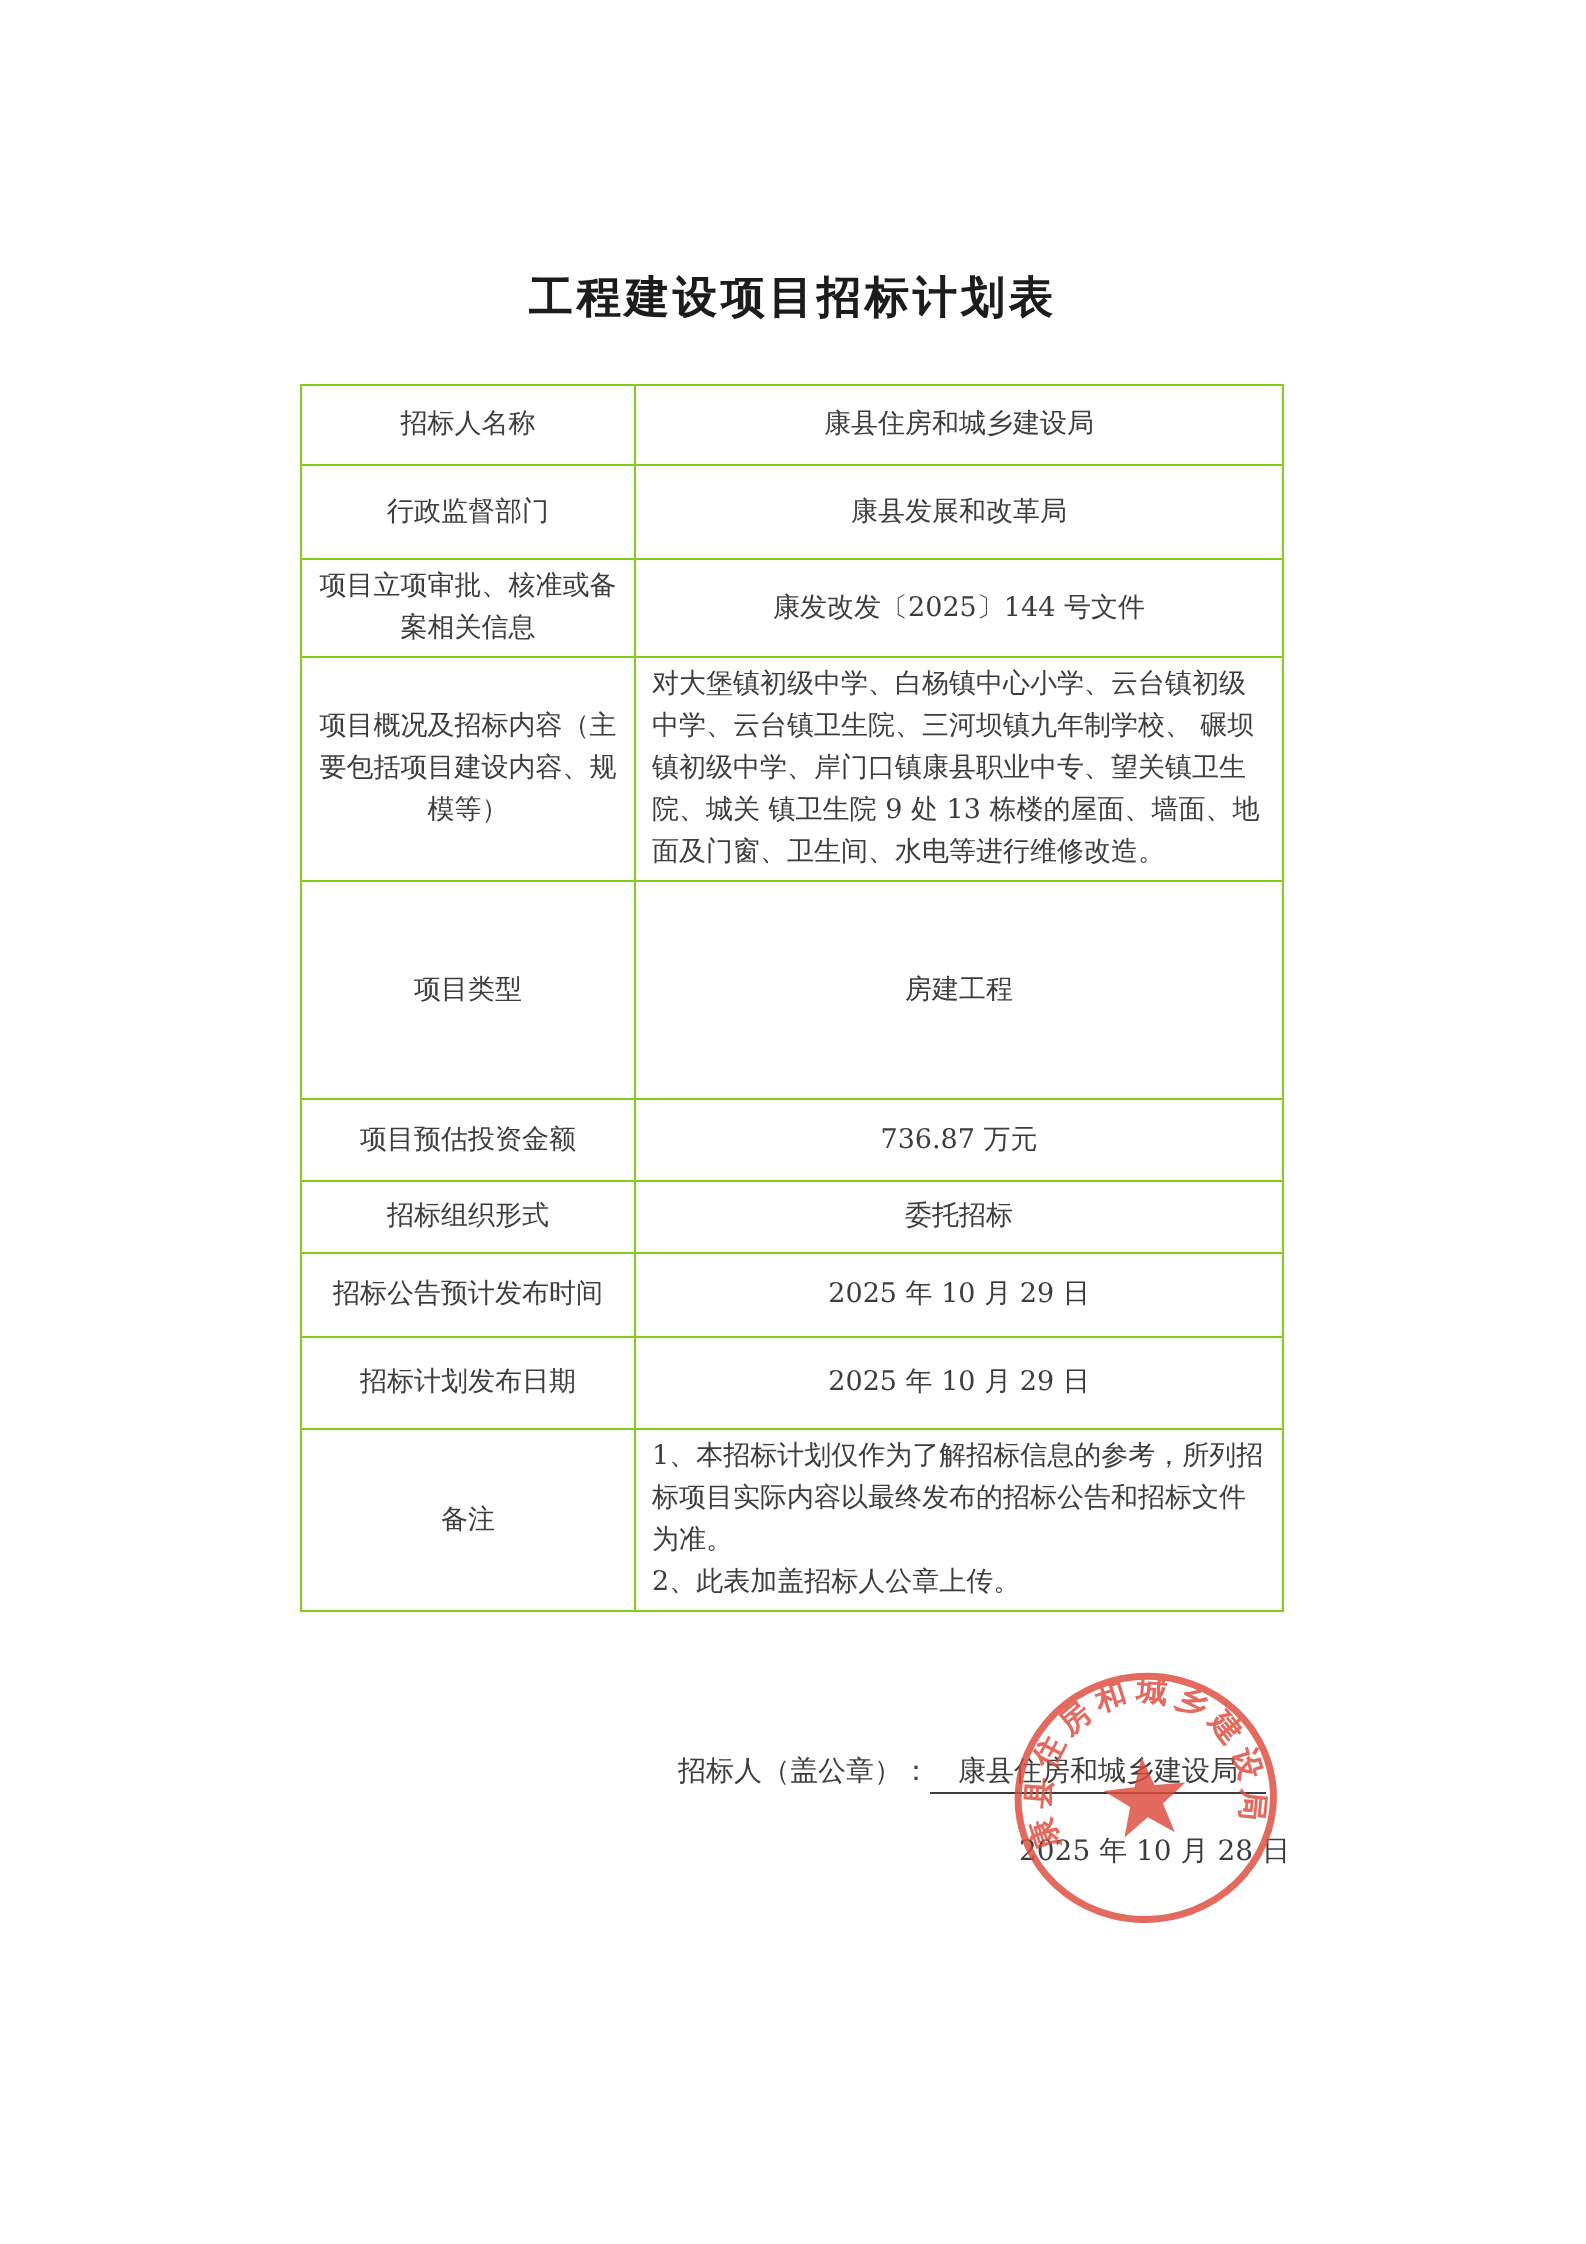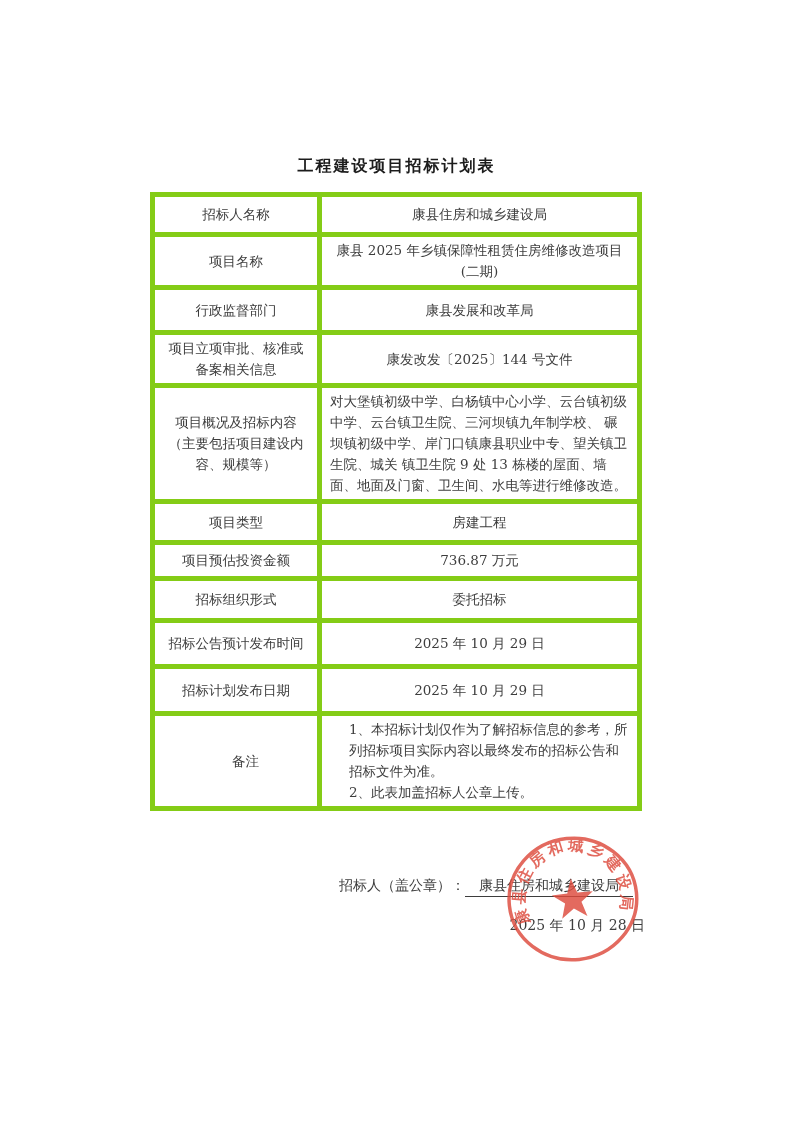--- a/index.html
+++ b/index.html
@@ -10,43 +10,43 @@
     position: relative;
     width: 793px;
     height: 1122px;
     margin: 0 auto;
     background: #ffffff;
     overflow: hidden;
   }
 
   .doc-title {
     position: absolute;
-    top: 156px;
+    top: 134px;
     left: 0;
     width: 793px;
     text-align: center;
     font-family: "DejaVu Sans", "Liberation Sans", sans-serif;
     font-weight: 700;
-    font-size: 16px;
+    font-size: 22px;
     letter-spacing: 2px;
     color: #1c1c1c;
   }
 
   table.plan-table {
     position: absolute;
     top: 192px;
     left: 150px;
     width: 492px;
     border-collapse: collapse;
     table-layout: fixed;
     font-size: 13.5px;
     line-height: 21px;
   }
   .plan-table td {
-    border: 5px solid #84cc16;
+    border: 1px solid #84cc16;
     padding: 3px 8px;
     vertical-align: middle;
   }
   .plan-table td.lbl {
     width: 167px;
     text-align: center;
   }
   .plan-table td.val {
     text-align: center;
   }
@@ -111,24 +111,20 @@
 
   <div class="doc-title">工程建设项目招标计划表</div>
 
   <table class="plan-table">
     <tbody>
       <tr>
         <td class="lbl">招标人名称</td>
         <td class="val">康县住房和城乡建设局</td>
       </tr>
       <tr>
-        <td class="lbl">项目名称</td>
-        <td class="val">康县 2025 年乡镇保障性租赁住房维修改造项目(二期)</td>
-      </tr>
-      <tr>
         <td class="lbl">行政监督部门</td>
         <td class="val">康县发展和改革局</td>
       </tr>
       <tr>
         <td class="lbl">项目立项审批、核准或备案相关信息</td>
         <td class="val">康发改发〔2025〕144 号文件</td>
       </tr>
       <tr>
         <td class="lbl">项目概况及招标内容（主要包括项目建设内容、规模等）</td>
         <td class="val left">对大堡镇初级中学、白杨镇中心小学、云台镇初级中学、云台镇卫生院、三河坝镇九年制学校、 碾坝镇初级中学、岸门口镇康县职业中专、望关镇卫生院、城关 镇卫生院 9 处 13 栋楼的屋面、墙面、地面及门窗、卫生间、水电等进行维修改造。</td>

